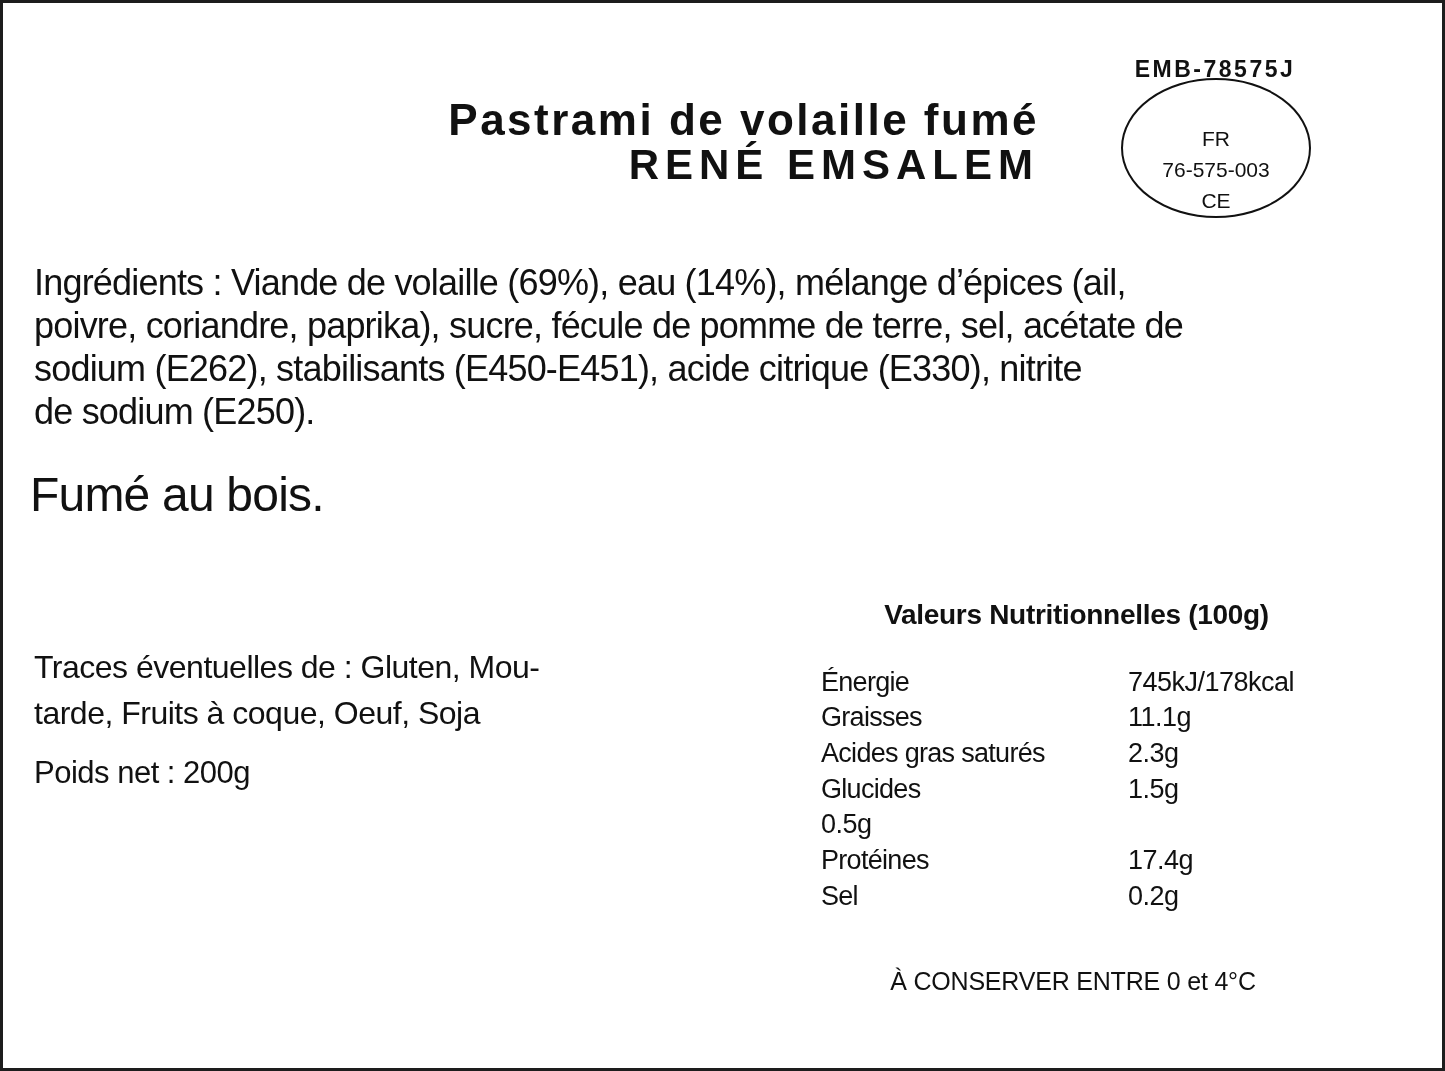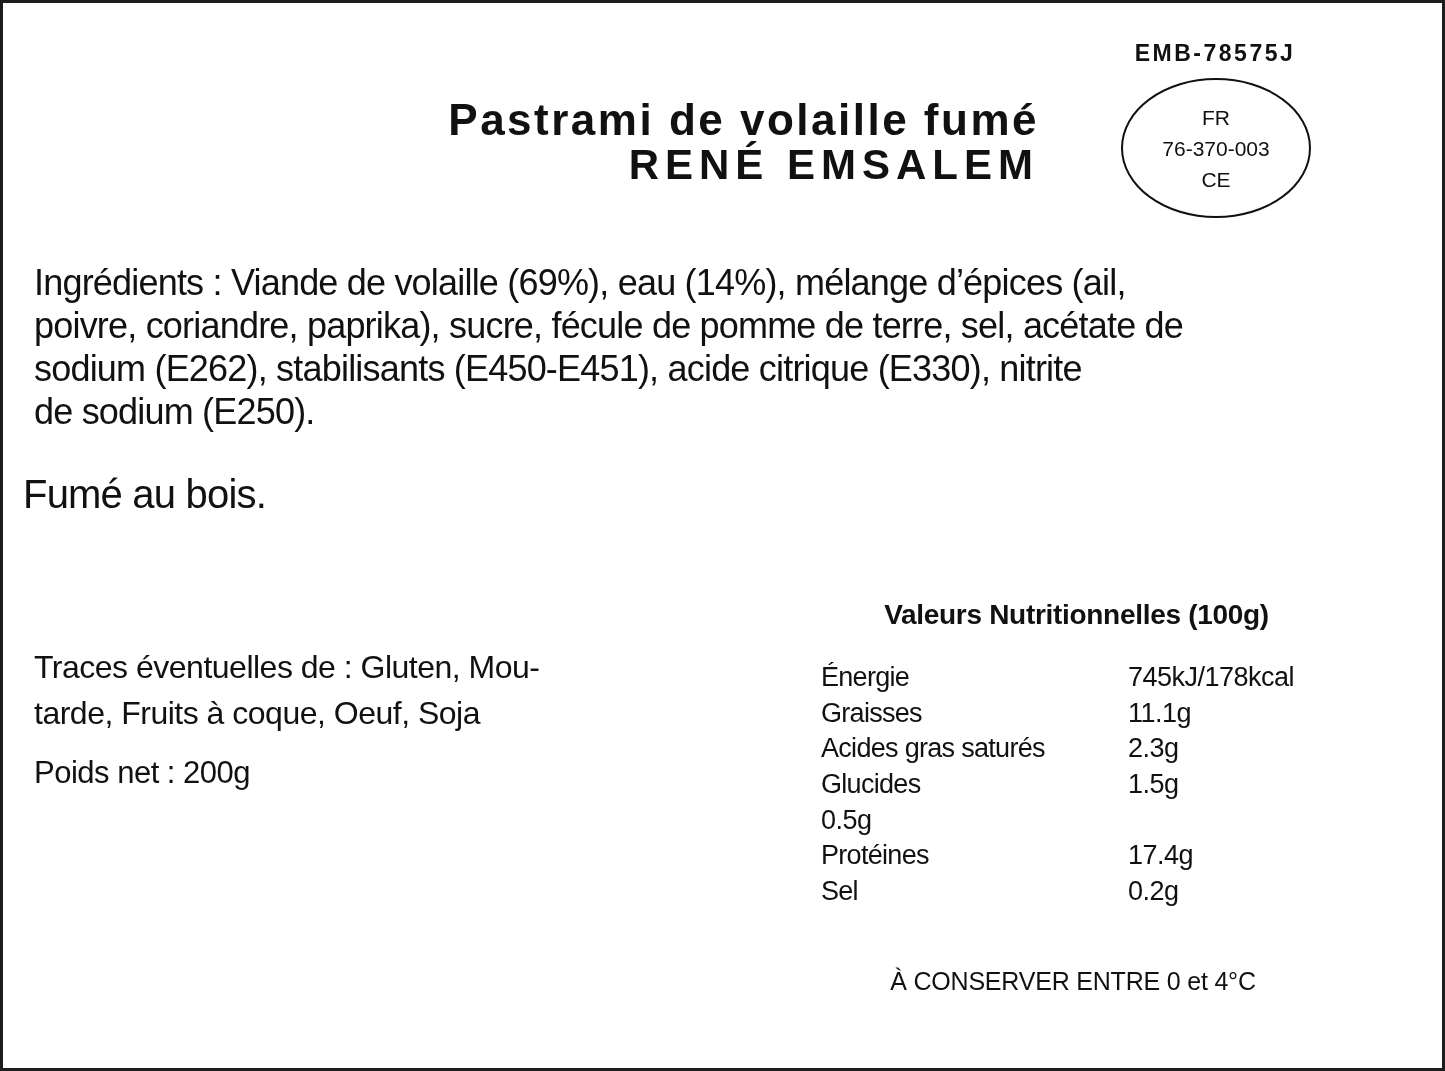--- a/index.html
+++ b/index.html
@@ -15,33 +15,33 @@
     width: 1445px;
     height: 1071px;
     box-sizing: border-box;
     background: #ffffff;
     border: 3px solid #1d1d1d;
     overflow: hidden;
   }
   
   .emb {
     position: absolute;
-    top: 36px; left: 1062px; width: 300px;
+    top: 52px; left: 1062px; width: 300px;
     text-align: center;
     font-size: 23px; font-weight: 800; letter-spacing: 2.5px;
     line-height: 28px;
   }
   .oval {
     position: absolute;
     top: 75px; left: 1118px;
     width: 190px; height: 140px;
     box-sizing: border-box;
     border: 2px solid #111111;
     border-radius: 50%;
-    display: flex; align-items: center; justify-content: center;
+    display: flex; align-items: flex-end; justify-content: center;
   }
   .oval-lines { text-align: center; }
   .oval-line {
     font-size: 21px; line-height: 31px; font-weight: 400;
     white-space: nowrap;
   }
   
   .title-block {
     position: absolute;
     top: 94px; left: 0; width: 1036px;
@@ -57,22 +57,22 @@
   }
   
   .ingredients {
     position: absolute;
     top: 258px; left: 31px;
     font-size: 36px; letter-spacing: -0.8px; line-height: 43px;
   }
   .ing-line { white-space: nowrap; }
   .smoked {
     position: absolute;
-    top: 470px; left: 20px;
-    font-size: 40px; letter-spacing: -0.8px; line-height: 43px;
+    top: 470px; left: 27px;
+    font-size: 48px; letter-spacing: -0.8px; line-height: 43px;
     white-space: nowrap;
   }
   .traces {
     position: absolute;
     top: 641px; left: 31px;
     font-size: 32px; letter-spacing: -0.5px; line-height: 46px;
   }
   .traces-line { white-space: nowrap; }
   .net-weight {
     position: absolute;
@@ -87,21 +87,21 @@
     text-align: center;
     font-size: 28px; font-weight: 700; letter-spacing: -0.3px;
     line-height: 32px; white-space: nowrap;
   }
   .nut-table {
     position: absolute;
     top: 659px; left: 818px; width: 520px;
   }
   .nut-row {
     display: flex;
-    align-items: flex-start;
+    align-items: flex-end;
     height: 35.7px;
   }
   .nut-label {
     flex: 0 0 307px;
     font-size: 27px; font-weight: 500; letter-spacing: -0.7px;
     white-space: nowrap;
   }
   .nut-value {
     font-size: 27px; font-weight: 400; letter-spacing: -0.5px;
     white-space: nowrap;
@@ -117,21 +117,21 @@
 </head>
 <body>
 
 <div class="sheet">
 
   <div class="emb">EMB-78575J</div>
 
   <div class="oval">
     <div class="oval-lines">
         <div class="oval-line">FR</div>
-        <div class="oval-line">76-370-003</div>
+        <div class="oval-line">76-575-003</div>
         <div class="oval-line">CE</div>
       </div>
   </div>
 
   <div class="title-block">
     <div class="title">Pastrami de volaille fumé</div>
     <div class="brand">RENÉ EMSALEM</div>
   </div>
 
   <div class="ingredients">

